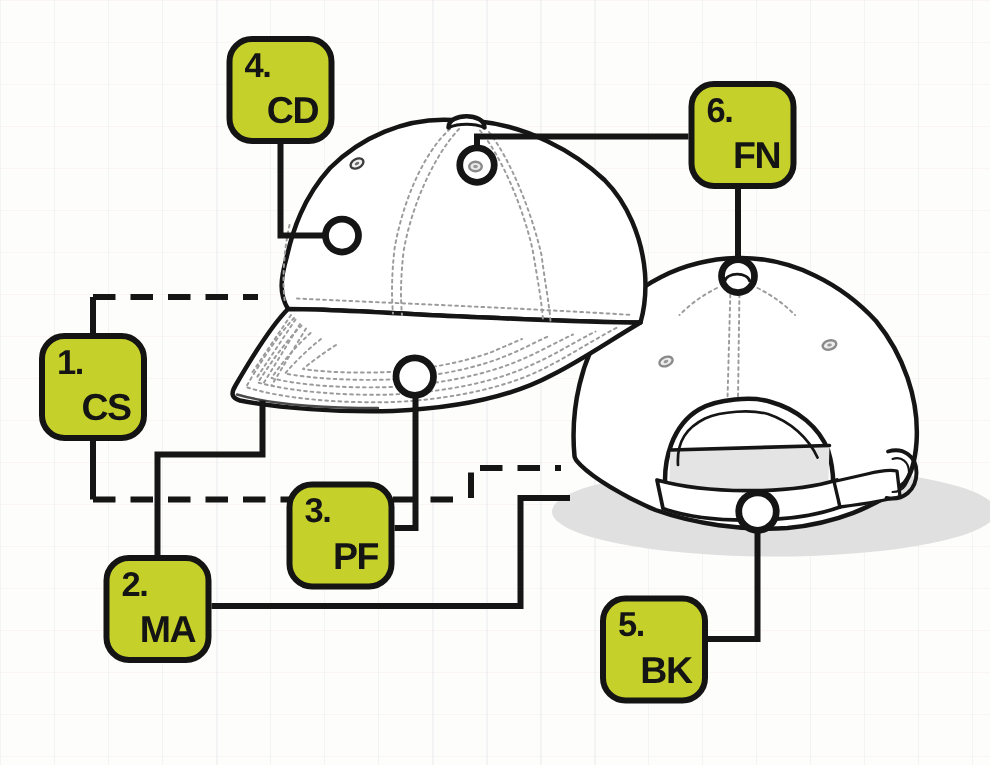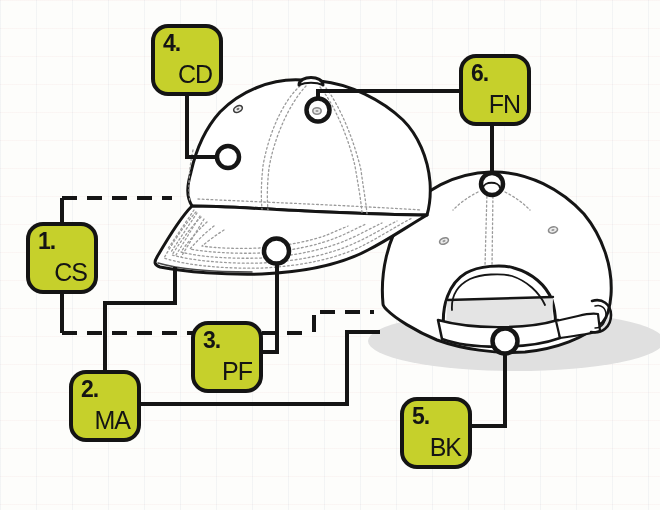--- a/index.html
+++ b/index.html
@@ -21,21 +21,21 @@
     border:4.5px solid var(--label-border,#141414);
     border-radius:17px;
     z-index:5;
   }
   .tag .num{
     position:absolute;top:2px;left:8px;
     font-size:23px;font-weight:bold;color:#141414;letter-spacing:-1px;
   }
   .tag .code{
     position:absolute;bottom:3px;right:7px;
-    font-size:25px;font-weight:normal;color:#141414;letter-spacing:-1px;
+    font-size:25px;font-weight:bold;color:#141414;letter-spacing:-1px;
   }
 </style>
 </head>
 <body>
 
 <div class="canvas">
 
   <svg class="diagram" width="660" height="510" viewBox="0 0 660 510">
 
     <ellipse cx="516" cy="341" rx="148" ry="30" fill="#e0e0e0"></ellipse>

